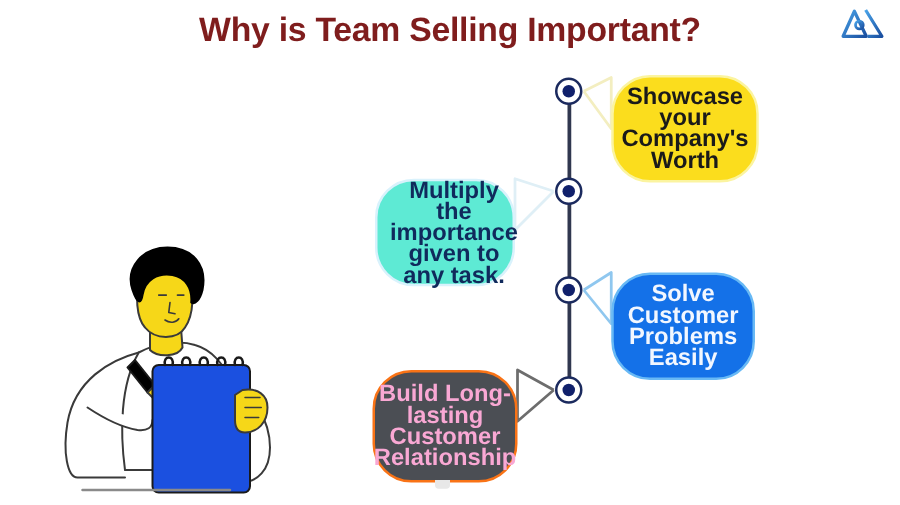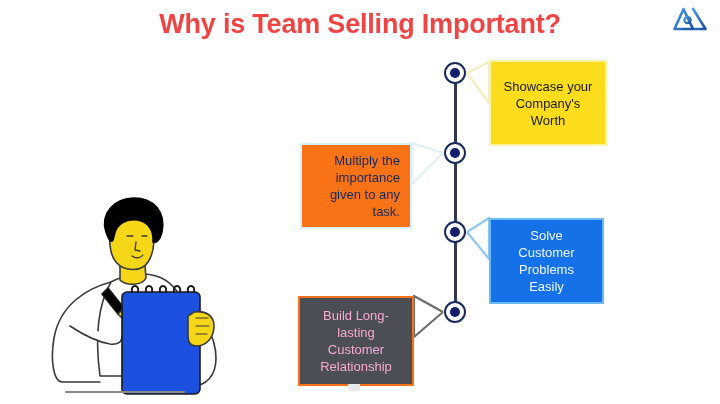--- a/index.html
+++ b/index.html
@@ -20,21 +20,21 @@
 
   
   #title {
     position: absolute;
     left: 0;
     top: 8px;
     width: 720px;
     text-align: center;
     font-size: 27px;
     font-weight: bold;
-    color: #ef4444;
+    color: #7f1d1d;
     letter-spacing: -0.2px;
     line-height: 32px;
   }
 
   
   #logo {
     position: absolute;
     left: 672px;
     top: 4px;
     width: 36px;
@@ -87,44 +87,45 @@
   }
 
   
   .callout {
     position: absolute;
     box-sizing: border-box;
     display: flex;
     align-items: center;
     justify-content: center;
     text-align: center;
-    font-size: 13px;
-    font-weight: normal;
+    font-size: 19px;
+    font-weight: bold;
     line-height: 17px;
     padding: 6px 10px;
+    border-radius: 31px;
   }
 
   #box-showcase {
     left: 489px;
     top: 60px;
     width: 118px;
     height: 86px;
     background: #fbdd1d;
     border: 2px solid #fbf4a0;
     color: #1a1a1a;
   }
   #box-multiply {
     left: 300px;
     top: 143px;
     width: 112px;
     height: 86px;
-    background: #f97316;
+    background: #5eead4;
     border: 2px solid #d9f2fc;
     color: #102a5c;
-    text-align: right;
+    text-align: center;
     justify-content: flex-start;
   }
   #box-solve {
     left: 489px;
     top: 218px;
     width: 115px;
     height: 86px;
     background: #1471e8;
     border: 2px solid #68b9f5;
     color: #f2f7ff;

